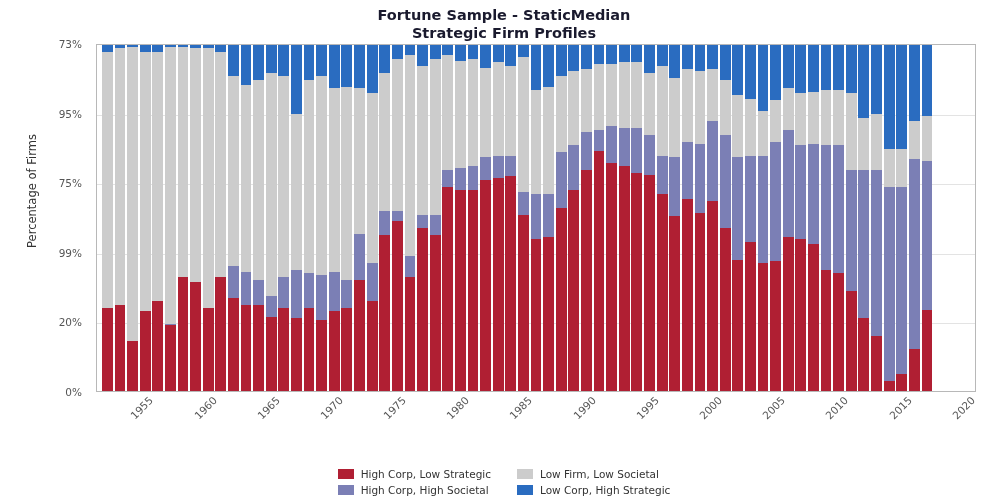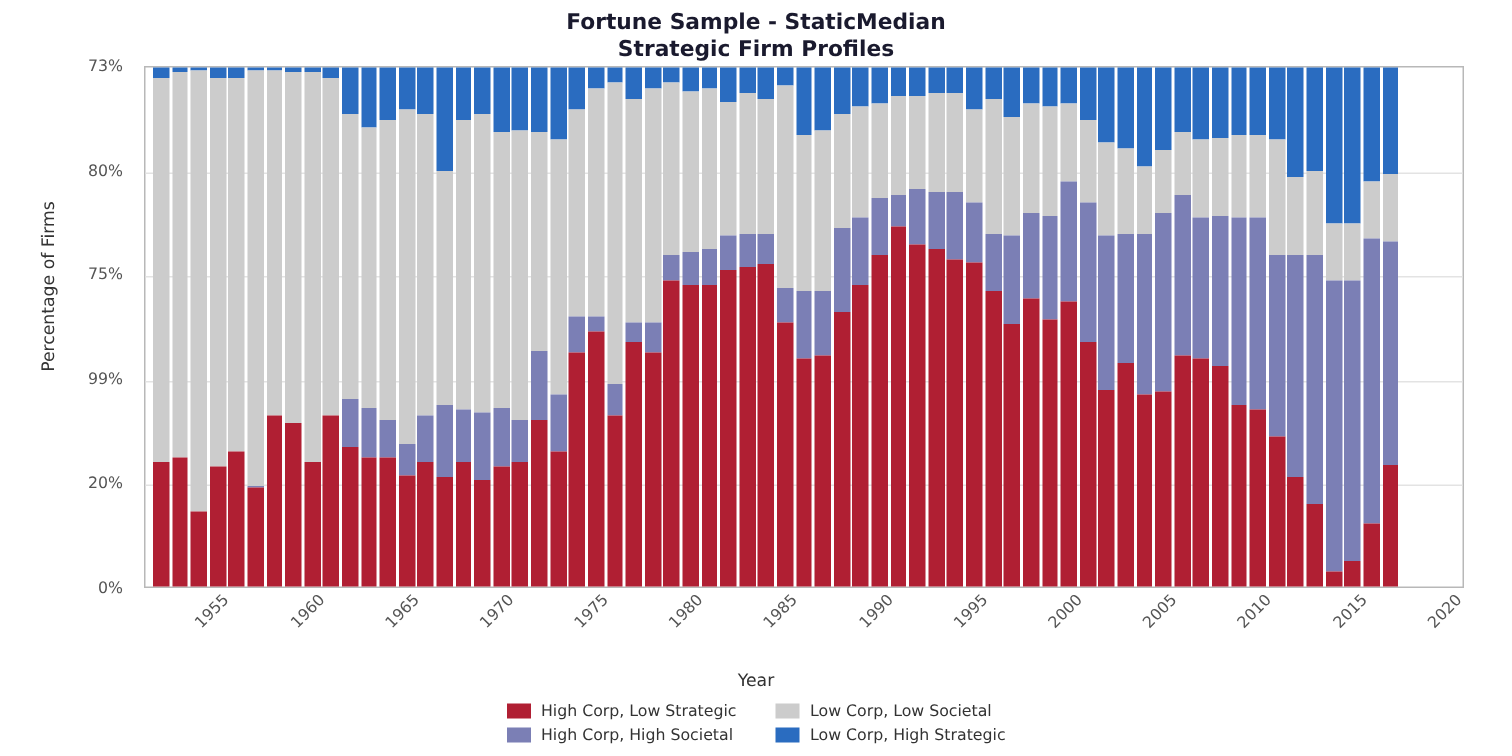--- a/index.html
+++ b/index.html
@@ -100,21 +100,21 @@
     <div>Fortune Sample - StaticMedian</div>
     <div>Strategic Firm Profiles</div>
   </div>
 
   <div class="ylabels">
     <div class="ytitle">Percentage of Firms</div>
   <div class="ytick" style="top: 348px;">0%</div>
       <div class="ytick" style="top: 278.4px;">20%</div>
       <div class="ytick" style="top: 208.8px;">99%</div>
       <div class="ytick" style="top: 139.2px;">75%</div>
-      <div class="ytick" style="top: 69.6px;">80%</div>
+      <div class="ytick" style="top: 69.6px;">95%</div>
       <div class="ytick" style="top: 0px;">73%</div>
     </div>
 
   <div class="plot">
       <div class="gridline" style="top: 69.6px;"></div>
       <div class="gridline" style="top: 139.2px;"></div>
       <div class="gridline" style="top: 208.8px;"></div>
       <div class="gridline" style="top: 278.4px;"></div>
     <div class="bars">
         <div class="barcol" title="1955">
@@ -543,31 +543,30 @@
       <div class="xtick" style="left: 340.261px;">1980</div>
       <div class="xtick" style="left: 403.449px;">1985</div>
       <div class="xtick" style="left: 466.638px;">1990</div>
       <div class="xtick" style="left: 529.826px;">1995</div>
       <div class="xtick" style="left: 593.014px;">2000</div>
       <div class="xtick" style="left: 656.203px;">2005</div>
       <div class="xtick" style="left: 719.391px;">2010</div>
       <div class="xtick" style="left: 782.58px;">2015</div>
       <div class="xtick" style="left: 845.768px;">2020</div>
     </div>
-  <div class="xtitle">Year</div>
 
   <div class="legend">
     <div class="legend-grid">
         <div class="legend-item">
           <span class="swatch" style="background: rgb(176, 31, 51);"></span>
           <span class="legend-label">High Corp, Low Strategic</span>
         </div>
         <div class="legend-item">
           <span class="swatch" style="background: rgb(204, 204, 204);"></span>
-          <span class="legend-label">Low Corp, Low Societal</span>
+          <span class="legend-label">Low Firm, Low Societal</span>
         </div>
         <div class="legend-item">
           <span class="swatch" style="background: rgb(123, 127, 181);"></span>
           <span class="legend-label">High Corp, High Societal</span>
         </div>
         <div class="legend-item">
           <span class="swatch" style="background: rgb(42, 108, 192);"></span>
           <span class="legend-label">Low Corp, High Strategic</span>
         </div>
       </div>

